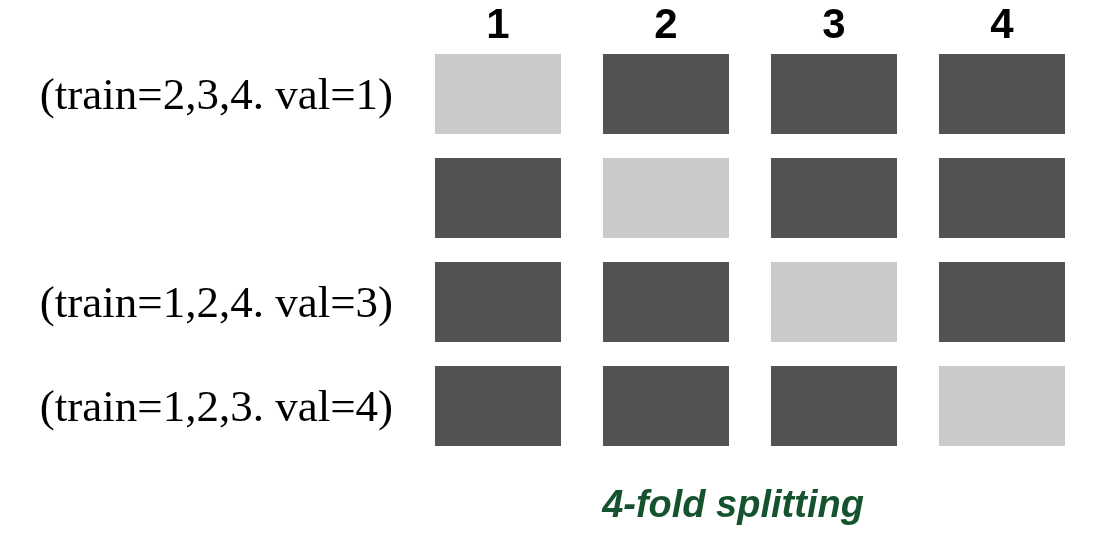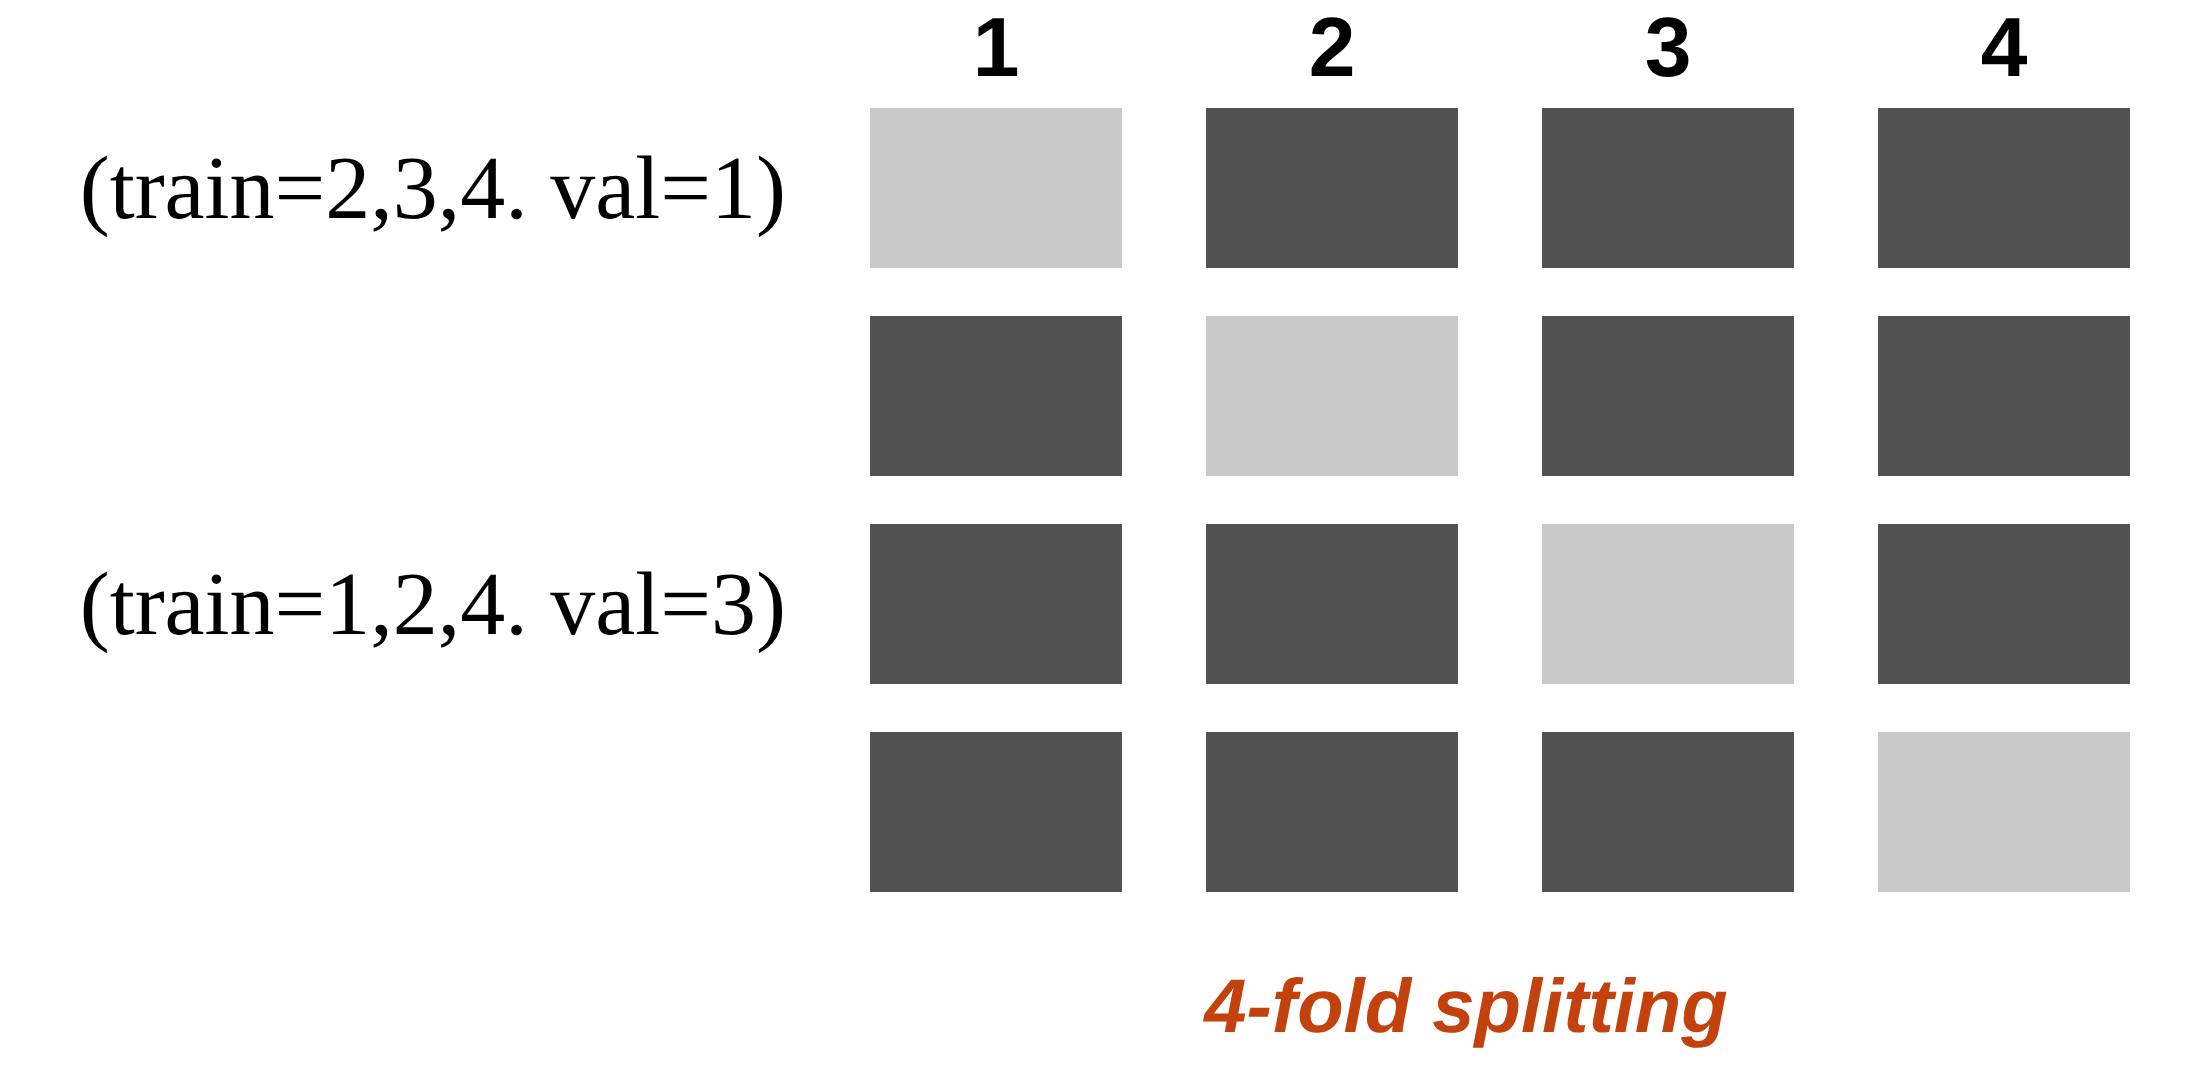--- a/index.html
+++ b/index.html
@@ -48,21 +48,21 @@
   .caption {
     position: absolute;
     left: 370px;
     top: 483px;
     width: 726px;
     text-align: center;
     font-family: "Liberation Sans", sans-serif;
     font-weight: bold;
     font-style: italic;
     font-size: 38px;
-    color: #c2410c;
+    color: #14532d;
   }
 </style>
 </head>
 <body style="background: rgb(255, 255, 255);">
 
 <div class="canvas">
   <div class="grid">
 
     <div class="hcell" style="grid-area: 1 / 2;">1</div>
     <div class="hcell" style="grid-area: 1 / 3;">2</div>
@@ -79,20 +79,21 @@
     <div class="cell" style="grid-area: 4 / 3; background: rgb(202, 202, 202);"></div>
     <div class="cell" style="grid-area: 4 / 4; background: rgb(82, 82, 82);"></div>
     <div class="cell" style="grid-area: 4 / 5; background: rgb(82, 82, 82);"></div>
 
     <div class="rlabel" style="grid-row: 6; padding-left: 20px;">(train=1,2,4. val=3)</div>
     <div class="cell" style="grid-area: 6 / 2; background: rgb(82, 82, 82);"></div>
     <div class="cell" style="grid-area: 6 / 3; background: rgb(82, 82, 82);"></div>
     <div class="cell" style="grid-area: 6 / 4; background: rgb(202, 202, 202);"></div>
     <div class="cell" style="grid-area: 6 / 5; background: rgb(82, 82, 82);"></div>
 
+    <div class="rlabel" style="grid-row: 8;">(train=1,2,3. val=4)</div>
     <div class="cell" style="grid-area: 8 / 2; background: rgb(82, 82, 82);"></div>
     <div class="cell" style="grid-area: 8 / 3; background: rgb(82, 82, 82);"></div>
     <div class="cell" style="grid-area: 8 / 4; background: rgb(82, 82, 82);"></div>
     <div class="cell" style="grid-area: 8 / 5; background: rgb(202, 202, 202);"></div>
 
   </div>
 
   <div class="caption">4-fold splitting</div>
 </div>
 

